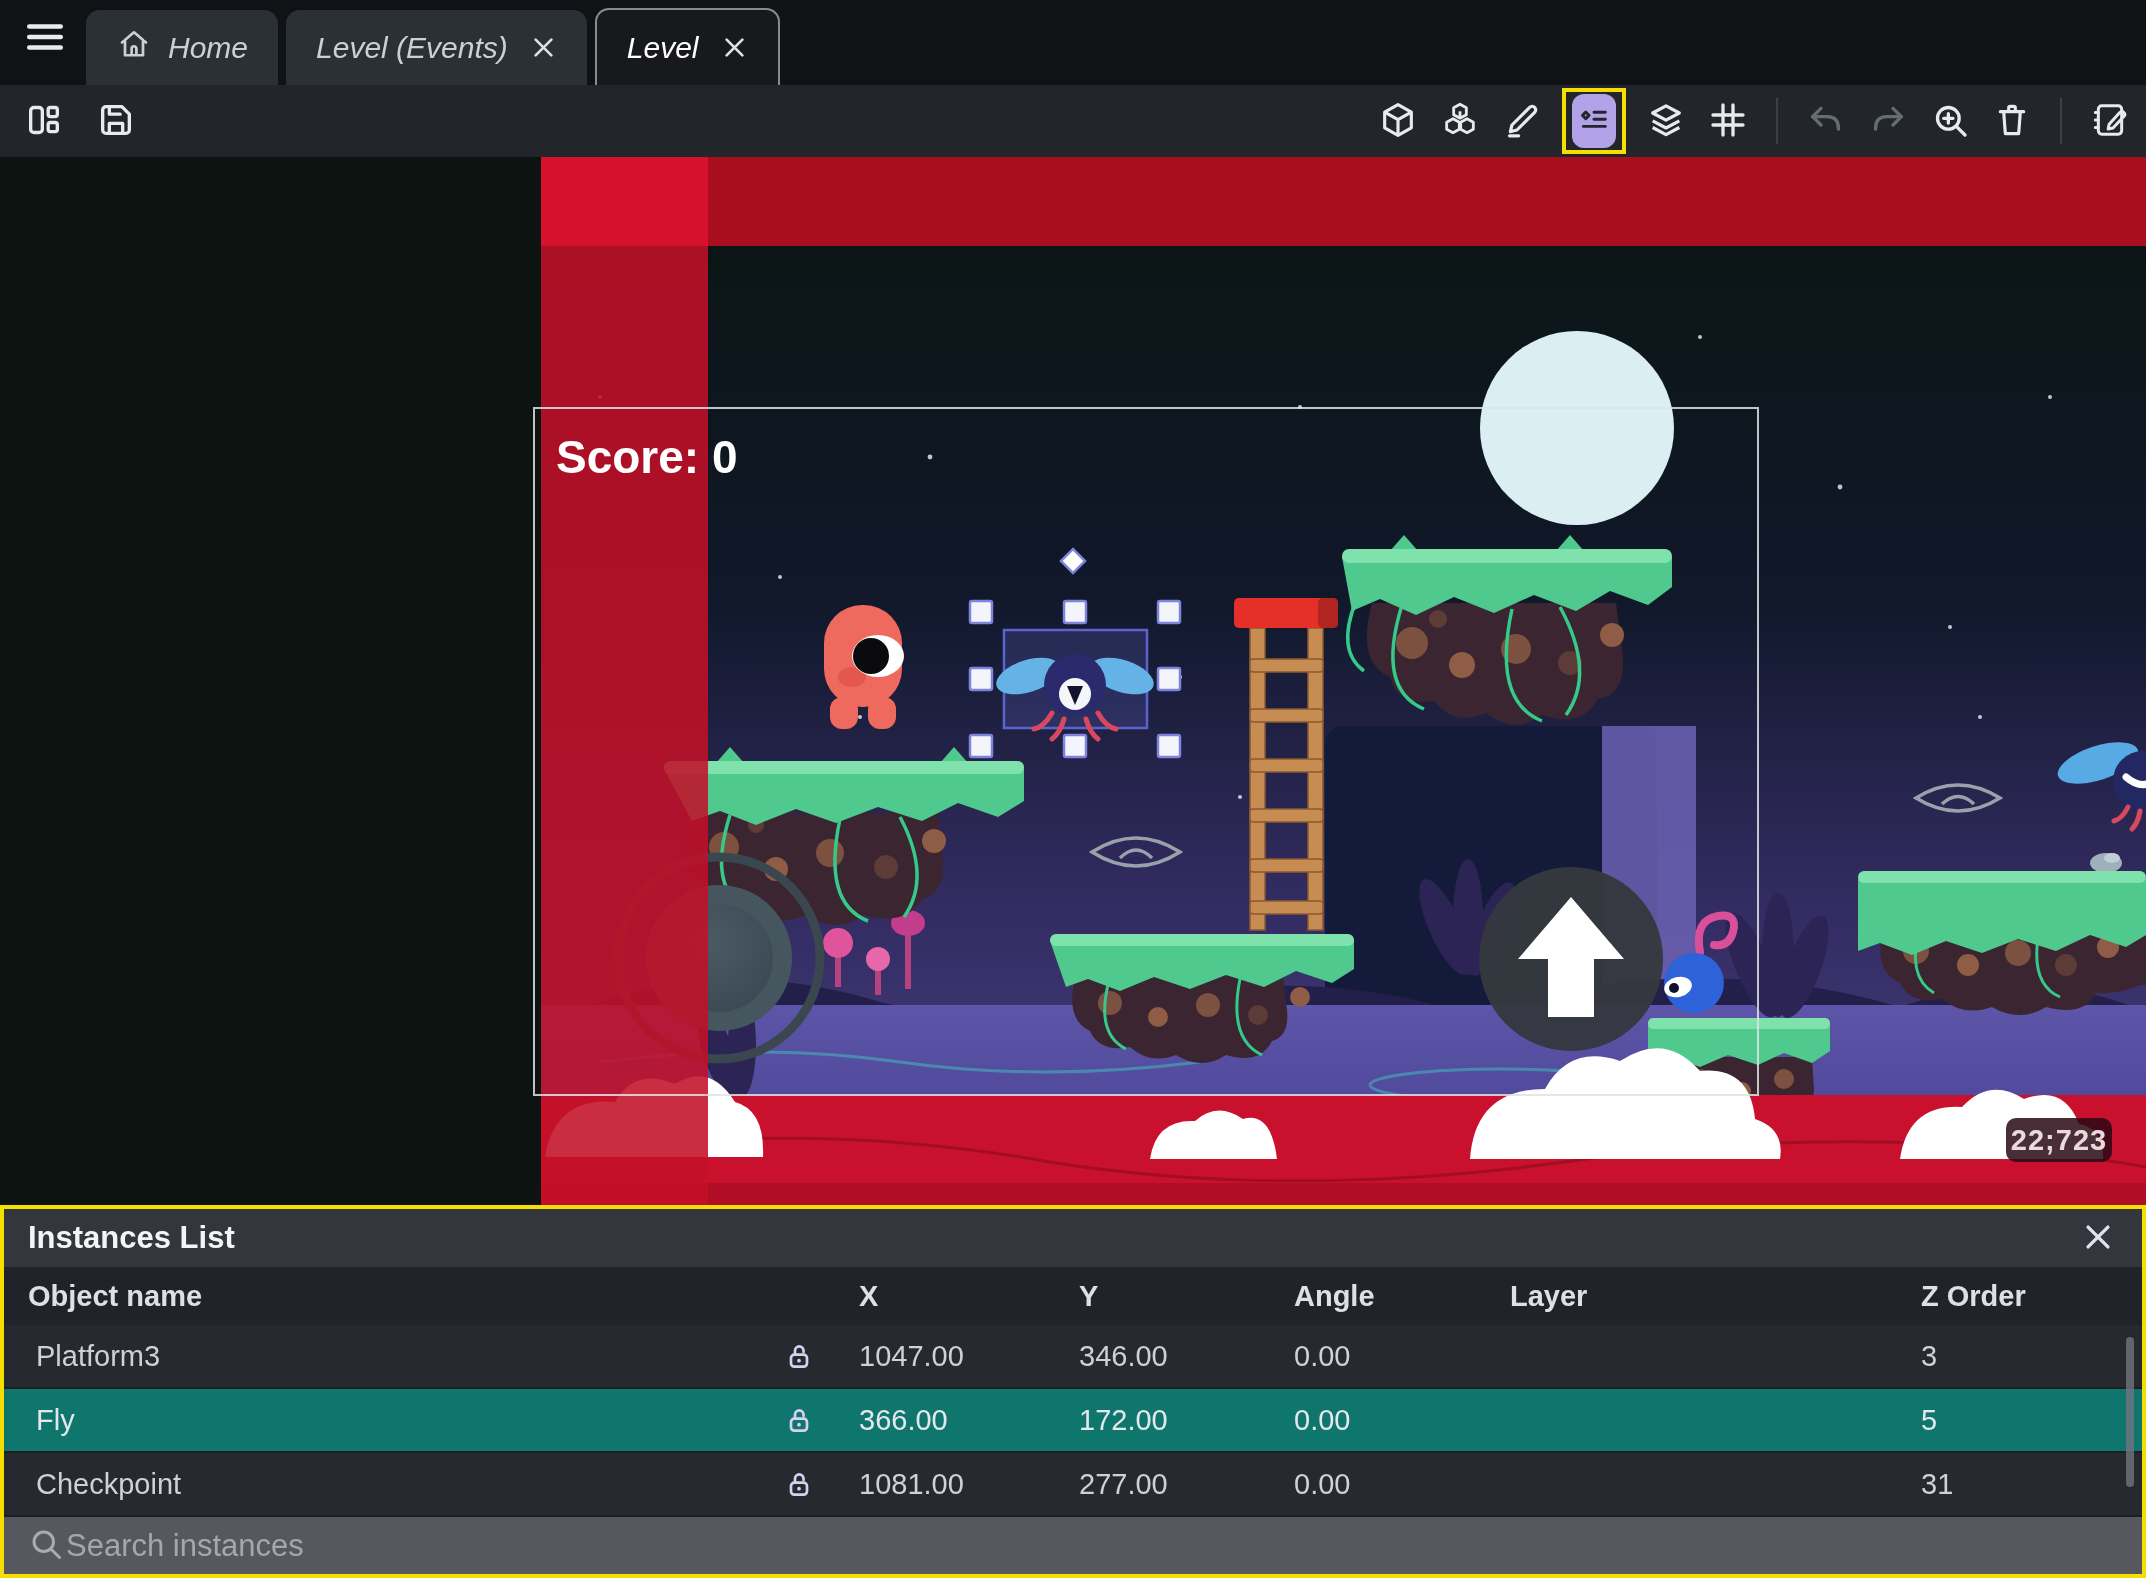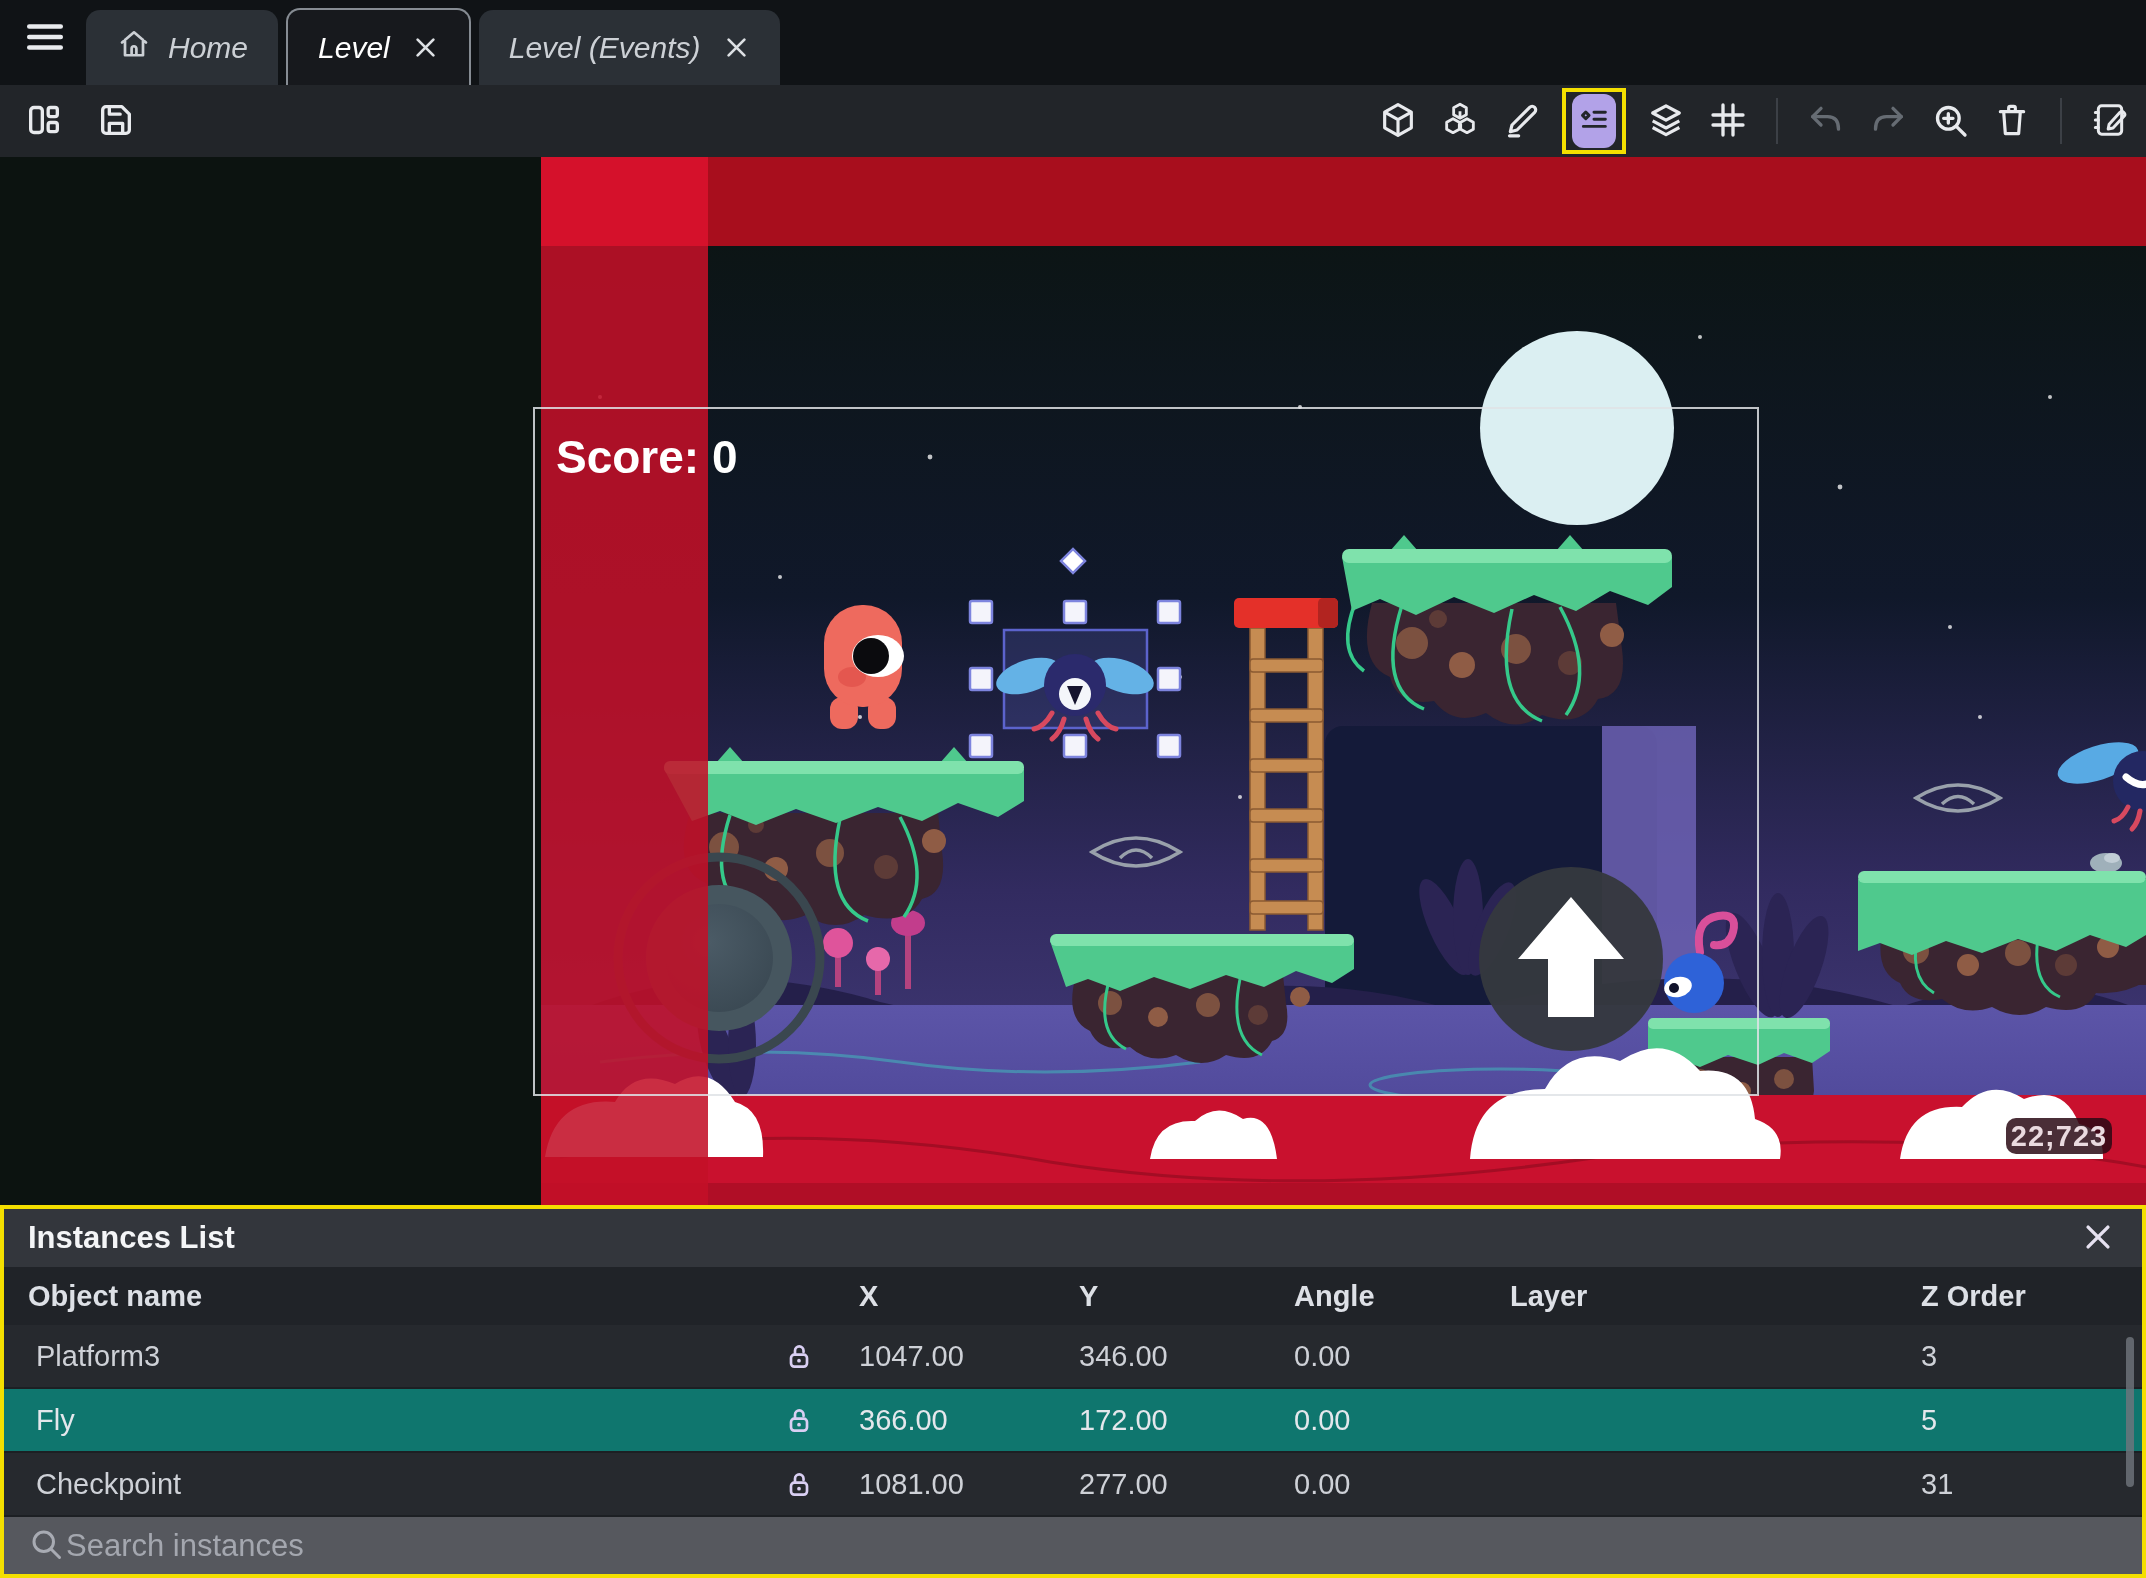--- a/index.html
+++ b/index.html
@@ -38,21 +38,21 @@
   .tb-right{position:absolute;right:14px;top:0;height:72px;display:flex;align-items:center;gap:18px;}
   .sep{width:2px;height:46px;background:#3c4046;margin:0 8px;}
   .hl-box{width:64px;height:66px;border:4px solid #f4df00;box-sizing:border-box;display:flex;
           align-items:center;justify-content:center;background:#222529;}
   .hl-inner{width:44px;height:54px;border-radius:12px;background:#b2a2e8;color:#23262b;
             display:flex;align-items:center;justify-content:center;}
 
   
   .canvas{position:absolute;left:0;top:157px;width:2146px;height:1048px;}
   .canvas svg{display:block;}
-  .coords-badge{position:absolute;left:2006px;top:961px;width:106px;height:36px;
+  .coords-badge{position:absolute;left:2006px;top:961px;width:106px;height:44px;
     background:rgba(42,9,20,.85);border-radius:10px;color:#eadadf;font-size:29px;font-weight:700;
     display:flex;align-items:center;justify-content:center;letter-spacing:1px;}
 
   
   .panel{position:absolute;left:0;top:1205px;width:2146px;height:373px;box-sizing:border-box;
          border:4px solid #f4df00;background:#24272c;display:flex;flex-direction:column;justify-content:space-between;}
   .panel-head{height:58px;background:#33363c;display:flex;align-items:center;justify-content:space-between;
               padding:0 22px 0 24px;flex:0 0 auto;}
   .panel-title{color:#f4f5f7;font-size:31px;font-weight:600;}
   .panel-close{width:44px;height:44px;border:none;background:none;color:#e6e1f0;cursor:pointer;
@@ -87,30 +87,30 @@
       </span>
     </button>
     <div class="tab">
       <span>
         <svg width="36" height="36" viewBox="0 0 24 24" fill="none" stroke="currentColor" stroke-width="1.8" stroke-linecap="round" stroke-linejoin="round">
             <path d="M4,11 L12,4.2 L20,11 M6,9.3 V19.5 H18 V9.3 M10.4,19.5 v-4.4 a1.6,1.6 0 0 1 3.2,0 V19.5"></path>
           </svg>
       </span>
       <span class="tab-label">Home</span>
     </div>
-    <div class="tab active">
-      <span class="tab-label">Level</span>
+    <div class="tab">
+      <span class="tab-label">Level (Events)</span>
       <span class="tab-close">
         <svg width="27" height="27" viewBox="0 0 24 24" fill="none" stroke="currentColor" stroke-width="2.4" stroke-linecap="round">
             <path d="M5,5 L19,19 M19,5 L5,19"></path>
           </svg>
       </span>
     </div>
-    <div class="tab">
-      <span class="tab-label">Level (Events)</span>
+    <div class="tab active">
+      <span class="tab-label">Level</span>
       <span class="tab-close">
         <svg width="27" height="27" viewBox="0 0 24 24" fill="none" stroke="currentColor" stroke-width="2.4" stroke-linecap="round">
             <path d="M5,5 L19,19 M19,5 L5,19"></path>
           </svg>
       </span>
     </div>
   </div>
 
   <div class="toolbar">
     <div class="tb-left">

